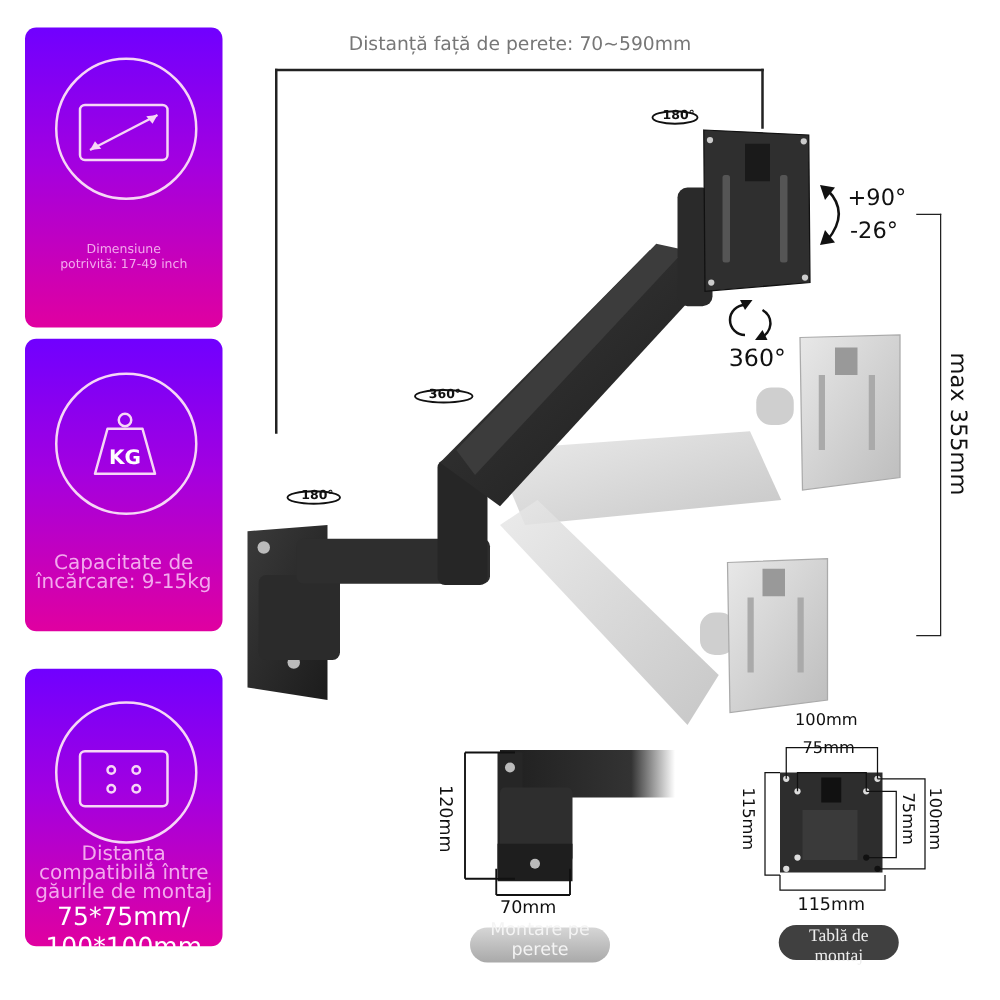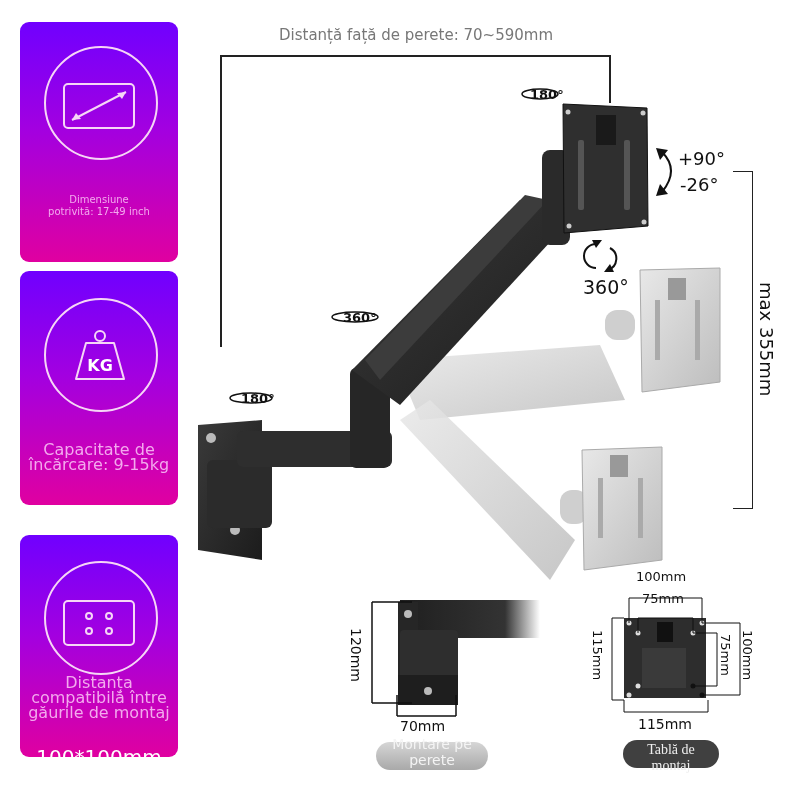--- a/index.html
+++ b/index.html
@@ -6,21 +6,21 @@
   body { width:800px; height:800px; background:#ffffff; position:relative; overflow:hidden; font-family:"Liberation Sans", sans-serif; }
   .card { position:absolute; left:20px; width:158px; border-radius:9px;
           background:linear-gradient(180deg,#7000ff 0%,#a300e0 45%,#e000a0 100%); color:#f7c7f2; }
   .card .circle { position:absolute; left:24px; width:110px; height:110px; border:2px solid #f6d6f6; border-radius:50%; }
   .card .cap { position:absolute; left:0; width:158px; text-align:center; font-family:"DejaVu Sans", sans-serif; }
   .cap-small { font-size:10px; line-height:12px; color:#f3a9ee; }
   .cap-mid { font-size:16px; line-height:15px; color:#f3a9ee; }
   .cap-big { font-size:20px; line-height:24px; color:#ffffff; }
   .dim-title { position:absolute; left:221px; width:390px; top:26px; text-align:center; font-size:15px; color:#777; font-family:"DejaVu Sans", sans-serif; }
   .line { position:absolute; background:#222; }
-  .rot { position:absolute; font-size:13px; font-weight:bold; color:#111; font-family:"DejaVu Sans", sans-serif; }
+  .rot { position:absolute; font-size:10px; font-weight:bold; color:#111; font-family:"DejaVu Sans", sans-serif; }
   .rot svg { position:absolute; left:0; top:0; }
   .rot span { position:relative; }
   .lbl { position:absolute; color:#111; font-family:"DejaVu Sans", sans-serif; }
   .vert { position:absolute; writing-mode:vertical-rl; color:#111; font-family:"DejaVu Sans", sans-serif; }
   .pill { position:absolute; border-radius:16px; text-align:center; font-size:14px; line-height:16px; color:#fff; font-family:"DejaVu Sans", sans-serif; }
 </style>
 </head>
 <body>
 
 <div class="card" style="top:22px;height:240px;">
@@ -51,20 +51,21 @@
   <svg style="position:absolute;left:42px;top:64px;" width="74" height="48">
     <rect x="2" y="2" width="70" height="44" rx="4" fill="none" stroke="#f6d6f6" stroke-width="2"></rect>
     <circle cx="27" cy="17" r="3" fill="none" stroke="#f6d6f6" stroke-width="2"></circle>
     <circle cx="47" cy="17" r="3" fill="none" stroke="#f6d6f6" stroke-width="2"></circle>
     <circle cx="27" cy="32" r="3" fill="none" stroke="#f6d6f6" stroke-width="2"></circle>
     <circle cx="47" cy="32" r="3" fill="none" stroke="#f6d6f6" stroke-width="2"></circle>
   </svg>
   <div class="cap cap-mid" style="top:140px;">Distanța</div>
   <div class="cap cap-mid" style="top:155px;">compatibilă între</div>
   <div class="cap cap-mid" style="top:170px;">găurile de montaj</div>
+  <div class="cap cap-big" style="top:186px;">75*75mm/</div>
   <div class="cap cap-big" style="top:210px;">100*100mm</div>
 </div>
 
 <div class="dim-title">Distanță față de perete: 70~590mm</div>
 <div class="line" style="left:220px;top:55px;width:391px;height:2px;"></div>
 <div class="line" style="left:220px;top:55px;width:2px;height:292px;"></div>
 <div class="line" style="left:609px;top:55px;width:2px;height:48px;"></div>
 
 <div class="line" style="left:733px;top:171px;width:20px;height:1px;"></div>
 <div class="line" style="left:752px;top:171px;width:1px;height:337px;"></div>

